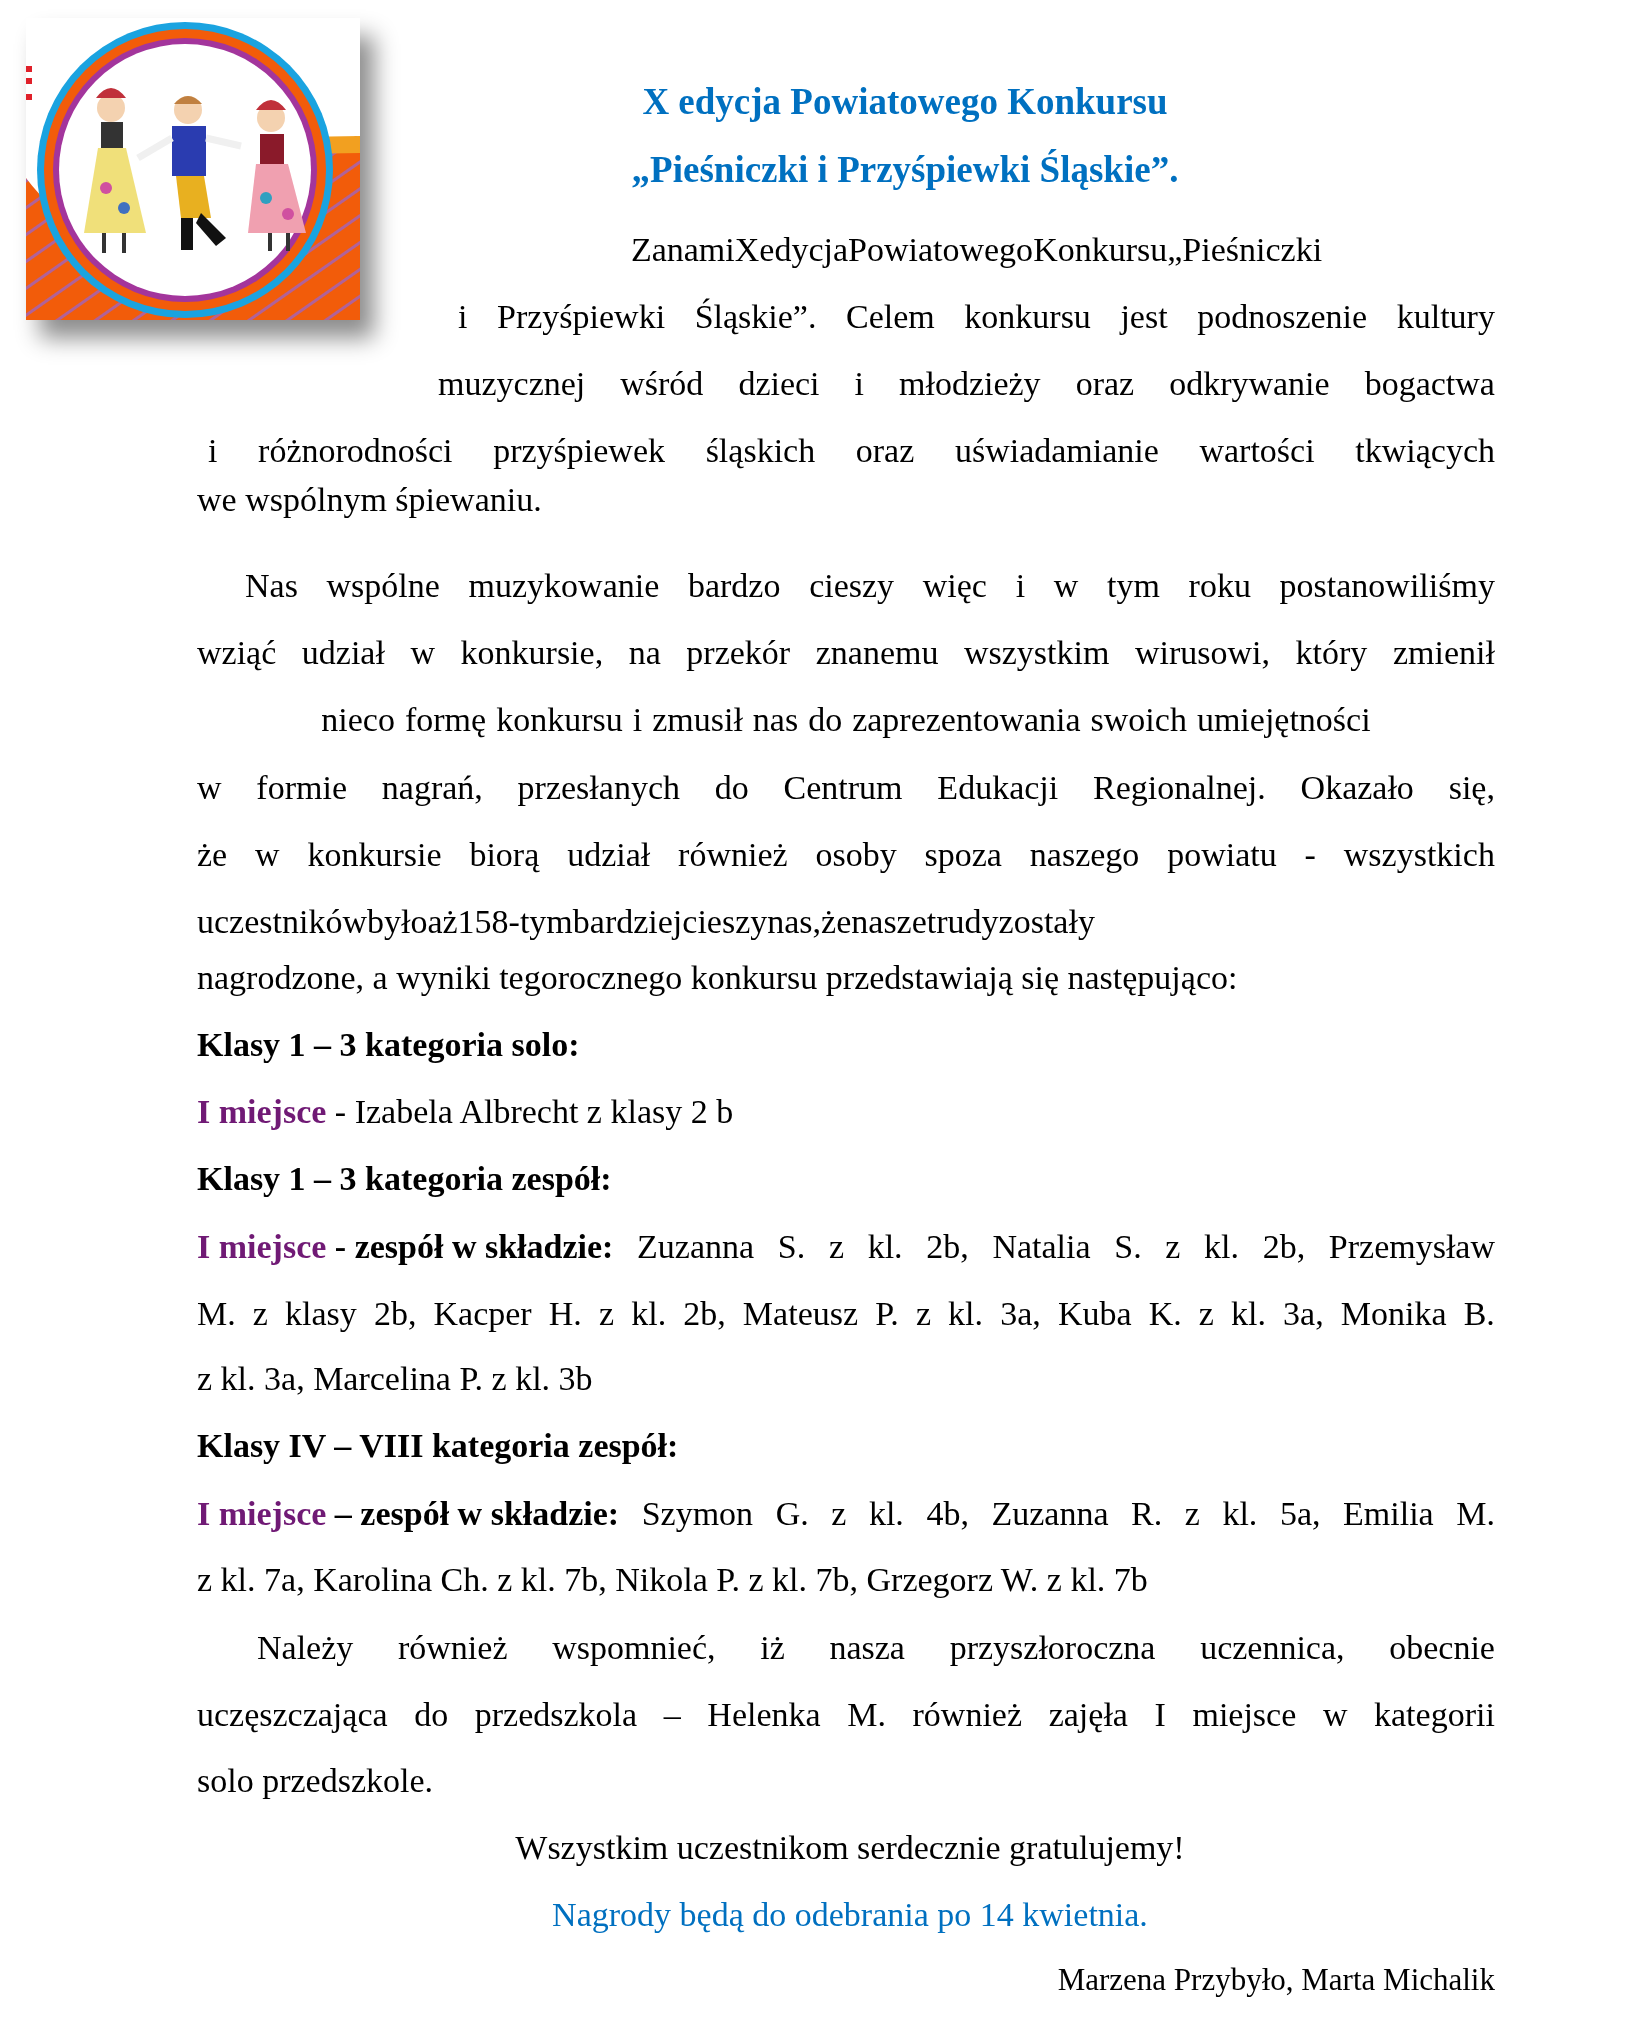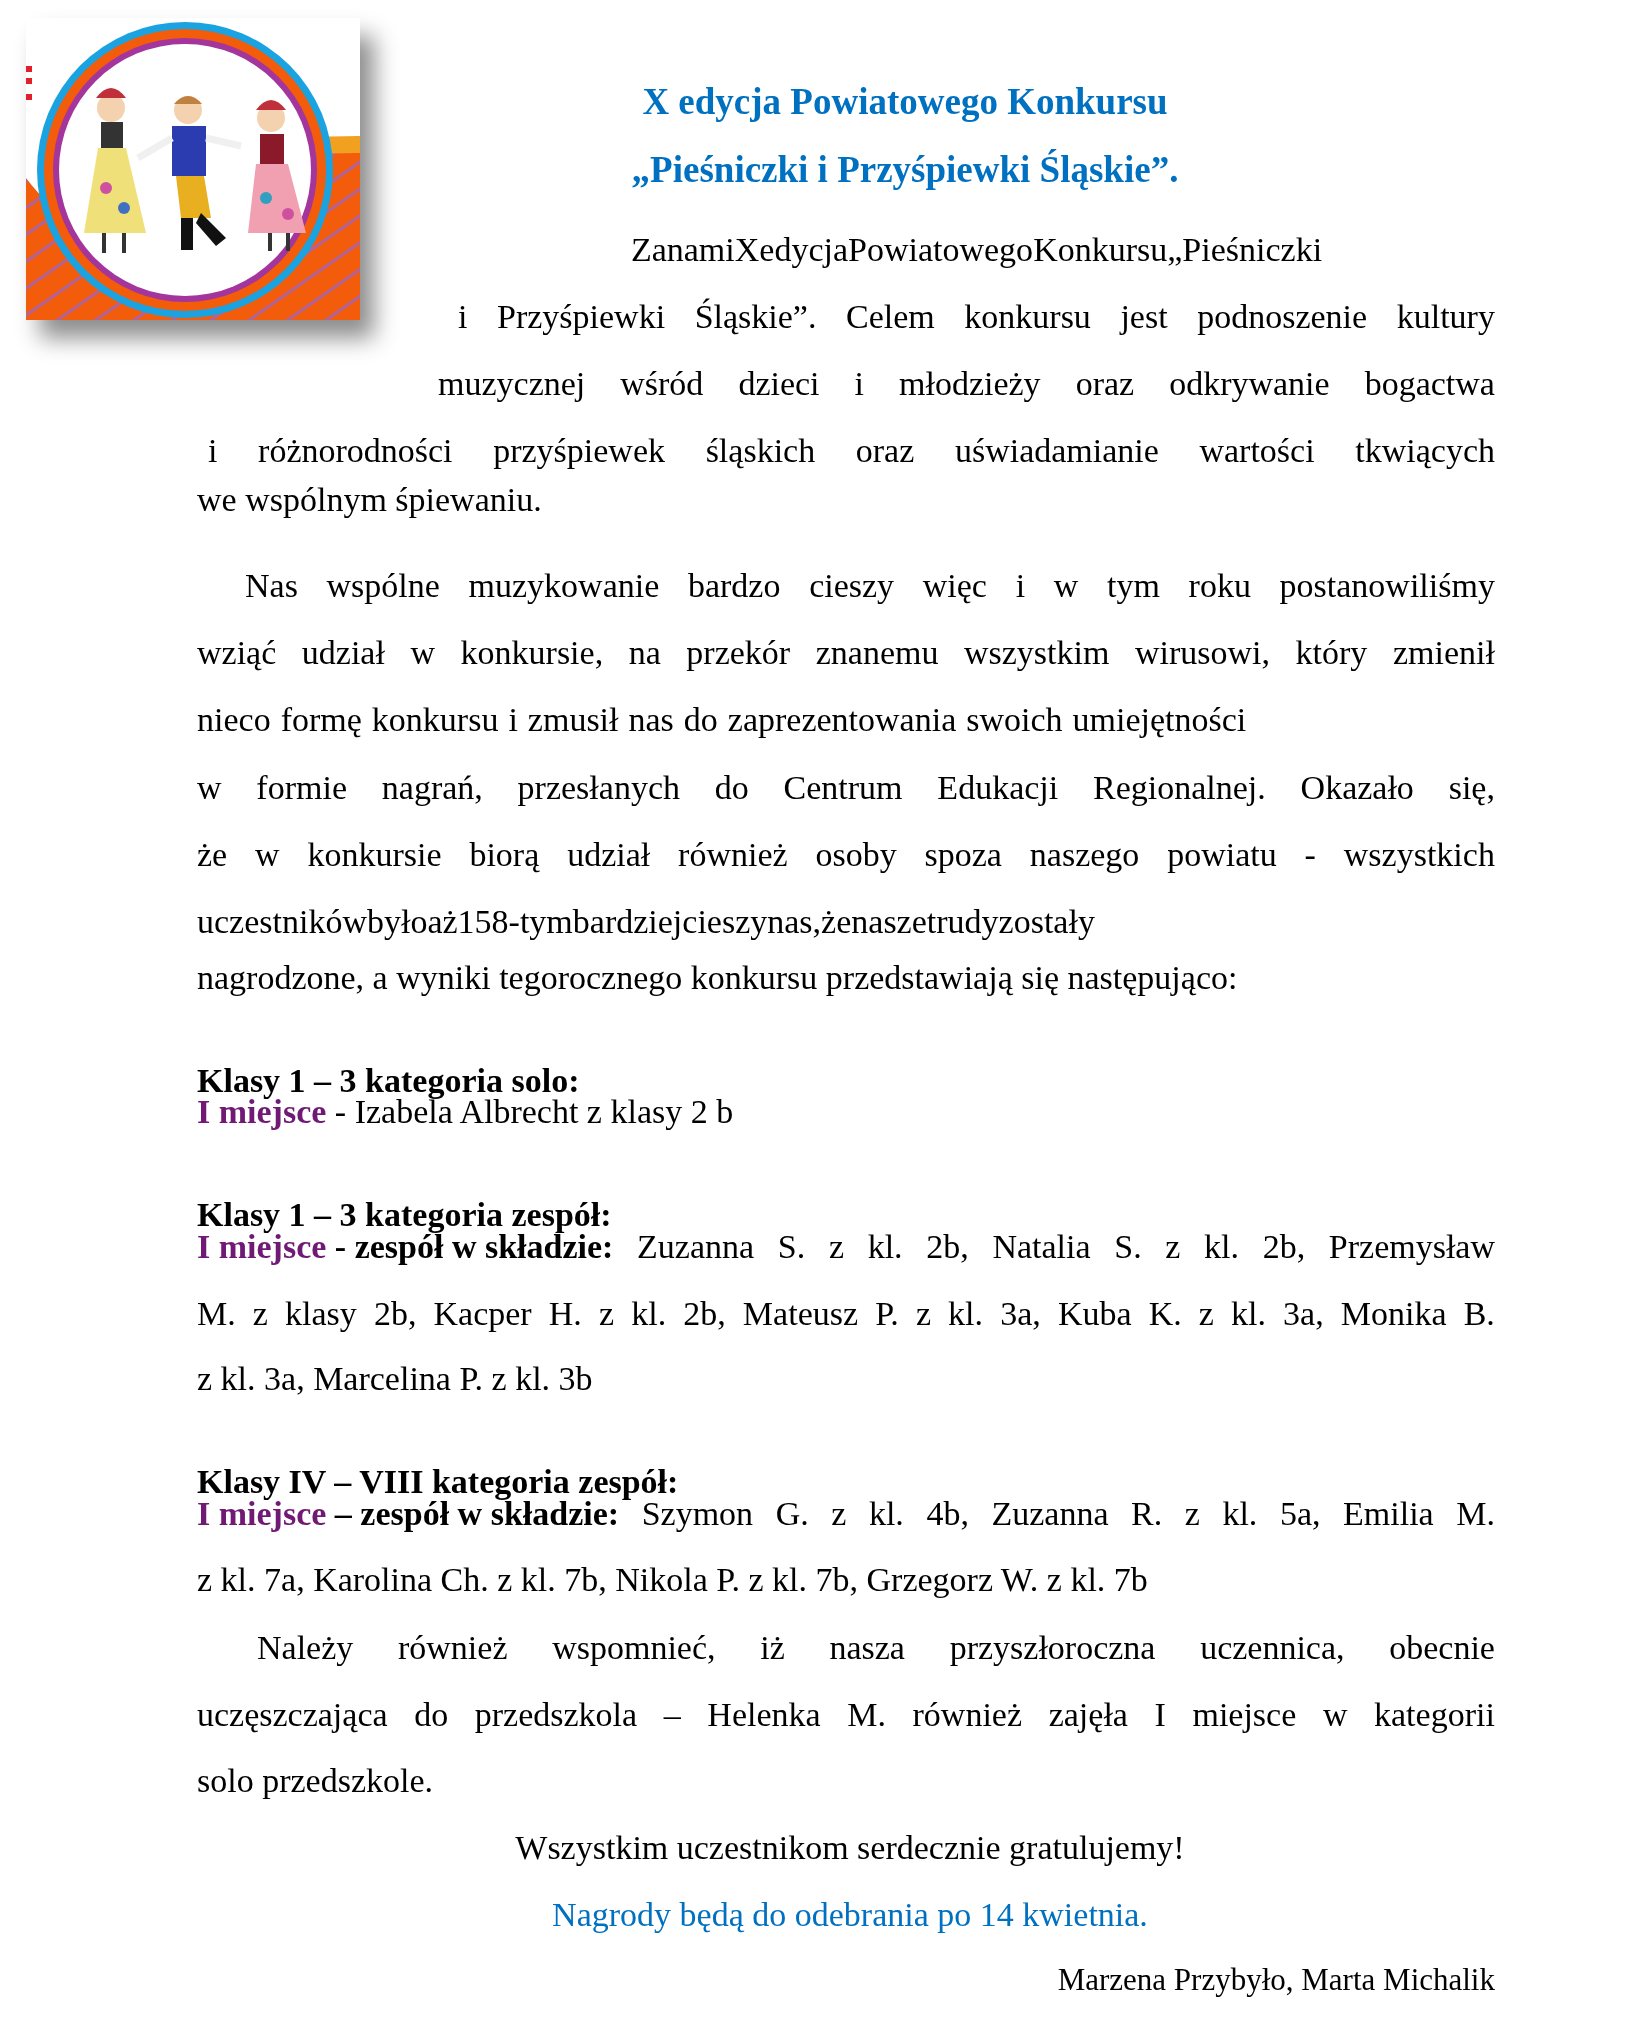--- a/index.html
+++ b/index.html
@@ -25,21 +25,21 @@
 
     .para {
       position: absolute; font-size: 34px; line-height: 67.3px;
       text-align: justify; text-align-last: justify;
     }
     .para .ln { display: block; height: 67.3px; white-space: nowrap; }
 
     .line {
       position: absolute; font-size: 34px; line-height: 44px; white-space: nowrap;
     }
-    .bold { font-weight: bold; margin-top: 36px; }
+    .bold { font-weight: bold; }
     .red { color: #701a75; font-weight: bold; }
     .blue { color: #0070c0; }
     .center { left: 0; width: 1700px; text-align: center; }
   </style>
 </head>
 <body>
 
 <div class="logo-wrap">
   <svg width="334" height="302" viewBox="0 0 334 302">
     <defs>
@@ -169,21 +169,21 @@
       <span>w</span>
       <span>konkursie,</span>
       <span>na</span>
       <span>przekór</span>
       <span>znanemu</span>
       <span>wszystkim</span>
       <span>wirusowi,</span>
       <span>który</span>
       <span>zmienił</span>
     </span>
-  <span class="ln" style="display: flex; justify-content: flex-start; gap: 10px;">
+  <span class="ln" style="display: flex; justify-content: center; gap: 10px;">
       <span>nieco</span>
       <span>formę</span>
       <span>konkursu</span>
       <span>i</span>
       <span>zmusił</span>
       <span>nas</span>
       <span>do</span>
       <span>zaprezentowania</span>
       <span>swoich</span>
       <span>umiejętności</span>

